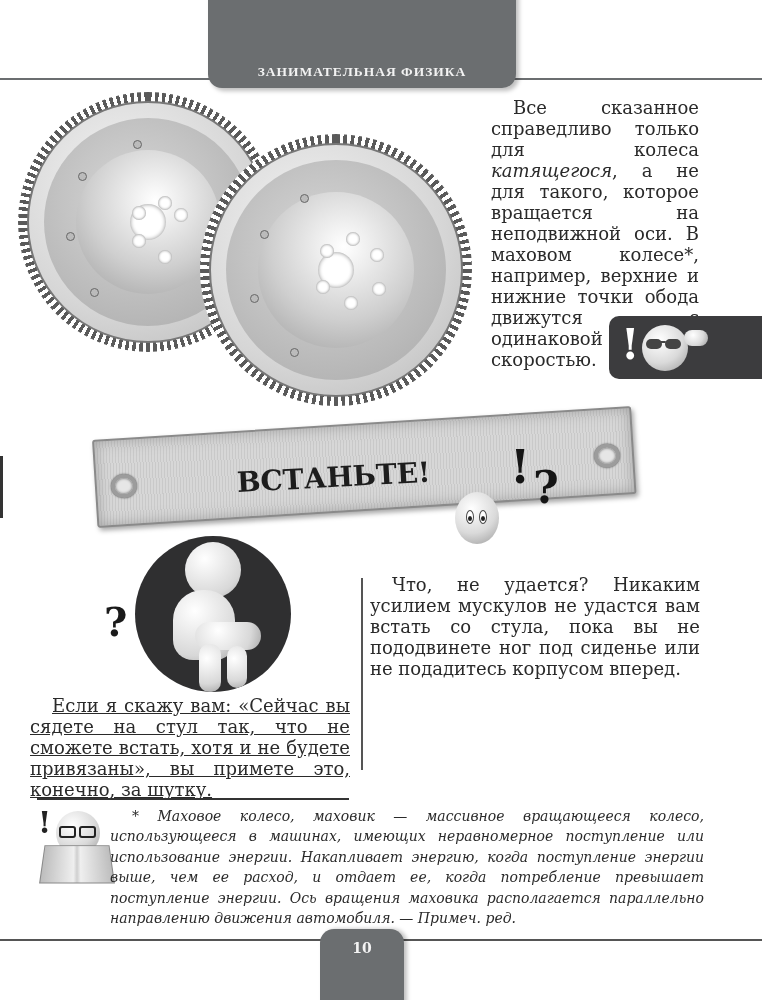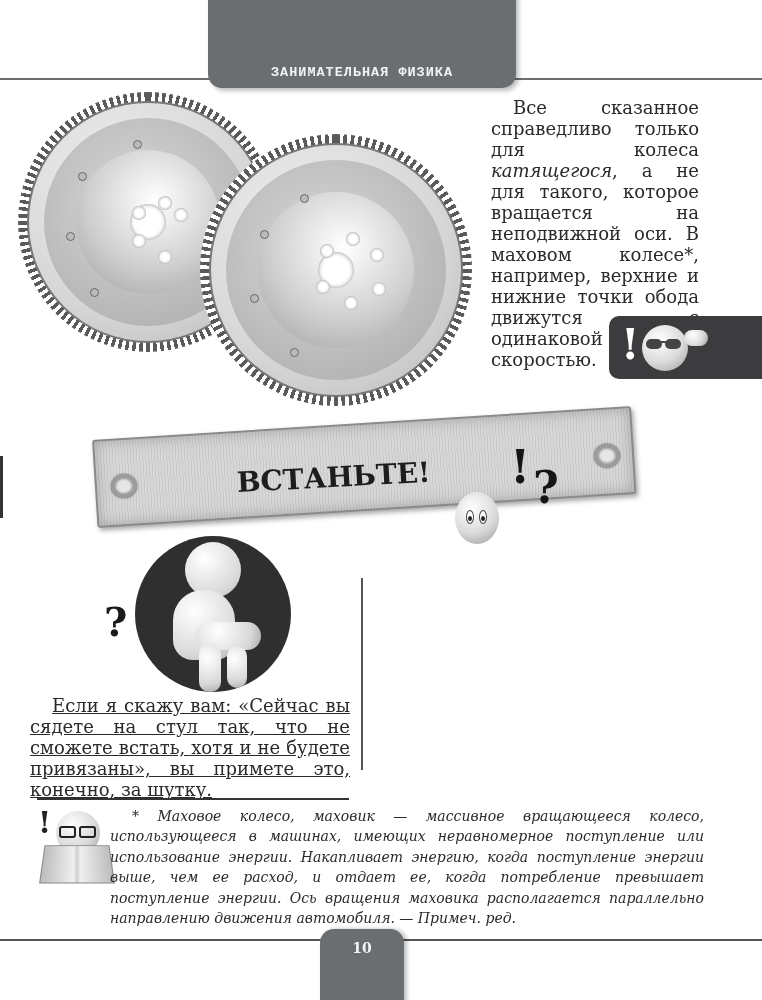--- a/index.html
+++ b/index.html
@@ -7,21 +7,21 @@
     body { position: relative; font-family: "DejaVu Serif", "Liberation Serif", serif; color: #2a2a2a; }
 
     .header-rule { position: absolute; left: 0; right: 0; top: 78px; height: 1.5px; background: #6b6e70; }
     .header-tab {
       position: absolute; left: 208px; top: -10px; width: 308px; height: 98px;
       background: #6b6e70; border-radius: 0 0 14px 14px;
       box-shadow: 3px 3px 4px rgba(0,0,0,0.25);
       display: flex; align-items: flex-end; justify-content: center; padding-bottom: 8px;
     }
     .header-title {
-      color: #f2f2f2; font-family: Liberation Mono, monospace; font-weight: bold;
+      color: #f2f2f2; font-family: Liberation Serif, serif; font-weight: bold;
       font-size: 13.5px; letter-spacing: 1px;
     }
 
     .left-edge-mark { position: absolute; left: 0; top: 456px; width: 3px; height: 62px; background: #333; }
 
     
     .flywheels { position: absolute; left: 18px; top: 92px; width: 330px; height: 330px; }
     .flywheel { position: absolute; border-radius: 50%; }
     .fw-teeth {
       position: absolute; inset: 0; border-radius: 50%;
@@ -199,20 +199,21 @@
   <div class="figure-body" style="left:50px;top:6px;width:56px;height:56px;border-radius:50%;"></div>
   <div class="figure-body" style="left:38px;top:54px;width:62px;height:70px;border-radius:30px 30px 20px 20px;"></div>
   <div class="figure-body" style="left:60px;top:86px;width:66px;height:28px;border-radius:14px;"></div>
   <div class="figure-body" style="left:64px;top:108px;width:22px;height:48px;border-radius:10px;"></div>
   <div class="figure-body" style="left:92px;top:110px;width:20px;height:42px;border-radius:10px;"></div>
 </div>
 <span class="left-question">?</span>
 
 <div class="col-divider"></div>
 <div class="para right-col">
+  <p>Что, не удается? Никаким усилием мускулов не удастся вам встать со стула, пока вы не пододвинете ног под сиденье или не подадитесь корпусом вперед.</p>
 </div>
 
 <div class="para left-col">
   <p>Если я скажу вам: «Сейчас вы сядете на стул так, что не сможете встать, хотя и не будете привязаны», вы примете это, конечно, за шутку.</p>
 </div>
 
 <div class="footnote-rule"></div>
 <div class="reader-icon">
   <span style="position:absolute;left:2px;top:0;font-weight:bold;font-size:30px;color:#222;">!</span>
   <div class="emoji-face" style="left:20px;top:6px;width:44px;height:44px;">

